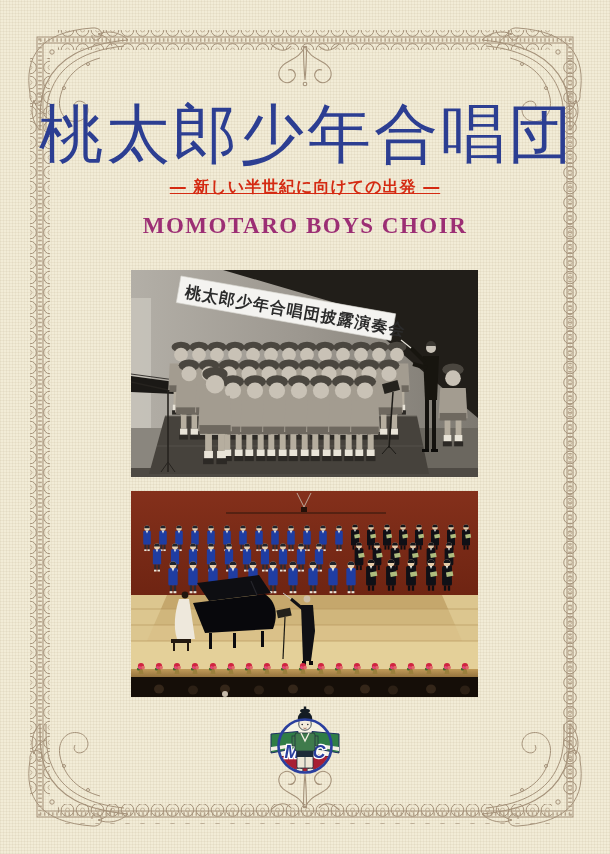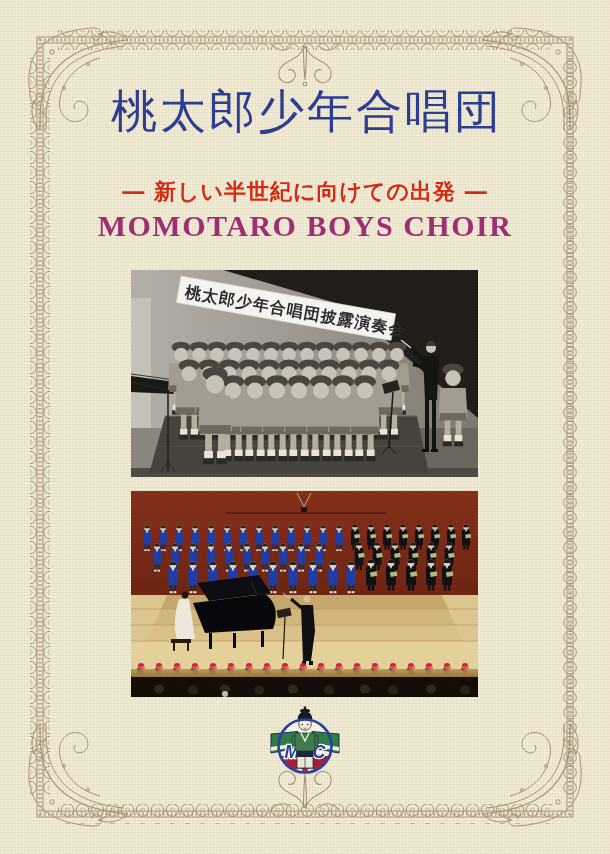--- a/index.html
+++ b/index.html
@@ -9,43 +9,44 @@
     background-color:#f2ecd7;
     background-image:
       repeating-linear-gradient(0deg, rgba(167,148,113,.10) 0 1px, rgba(0,0,0,0) 1px 3px),
       repeating-linear-gradient(90deg, rgba(167,148,113,.10) 0 1px, rgba(0,0,0,0) 1px 3px);
     overflow:hidden;
     font-family:"Liberation Serif","DejaVu Serif",serif;
   }
   svg{display:block;}
   .frame{position:absolute;left:0;top:0;width:610px;height:854px;}
   .title{
-    position:absolute;left:4px;right:0;top:86px;margin:0;
+    position:absolute;left:4px;right:0;top:86px;margin:12px;
     text-align:center;
     font-family:"Liberation Serif","DejaVu Serif",serif;
     font-weight:normal;
-    font-size:46px;line-height:1.15;
+    font-size:64px;line-height:1.15;
     letter-spacing:3px;
     color:#2c3e92;
   }
   .subtitle{
     position:absolute;left:0;right:0;top:177px;
     text-align:center;
     font-family:"DejaVu Sans","Liberation Sans",sans-serif;
     font-weight:bold;
-    font-size:22px;
+    font-size:16px;
     letter-spacing:1px;
     color:#d42a12;
+    text-decoration:underline;
   }
   .eng{
     position:absolute;left:0;right:0;top:213px;
     text-align:center;
     font-family:"Liberation Serif","DejaVu Serif",serif;
     font-weight:bold;
-    font-size:30px;line-height:25px;
+    font-size:23px;line-height:25px;
     letter-spacing:1.5px;
     color:#9c2e74;
   }
   .photo{position:absolute;left:131px;width:347px;}
   .photo-bw{top:270px;height:207px;}
   .photo-color{top:491px;height:206px;}
   .photo svg{width:100%;height:100%;}
   .logo{position:absolute;left:268px;top:704px;width:74px;height:78px;}
   .logo svg{width:100%;height:100%;}
 </style>

